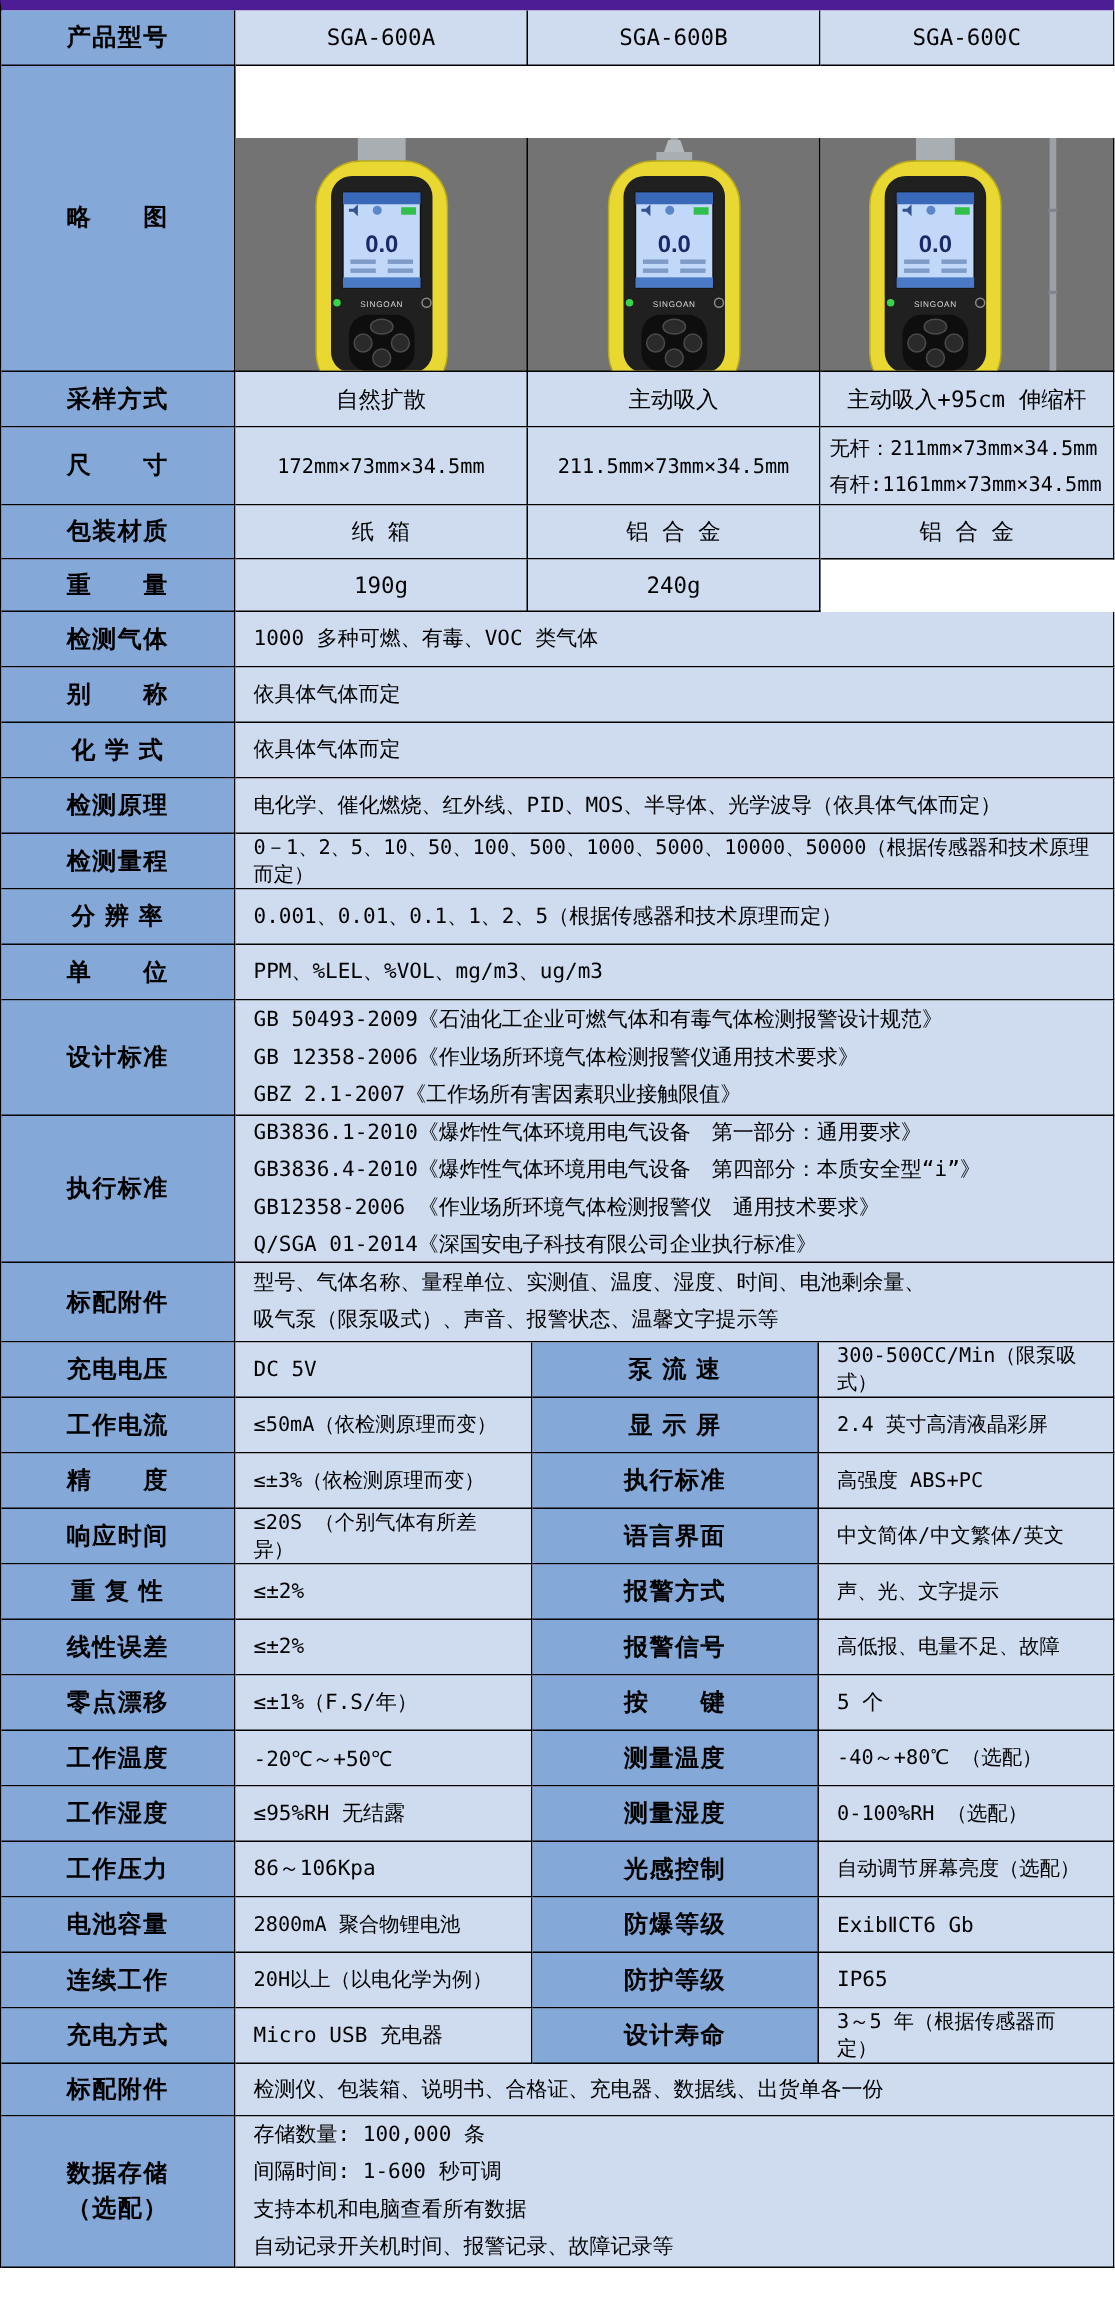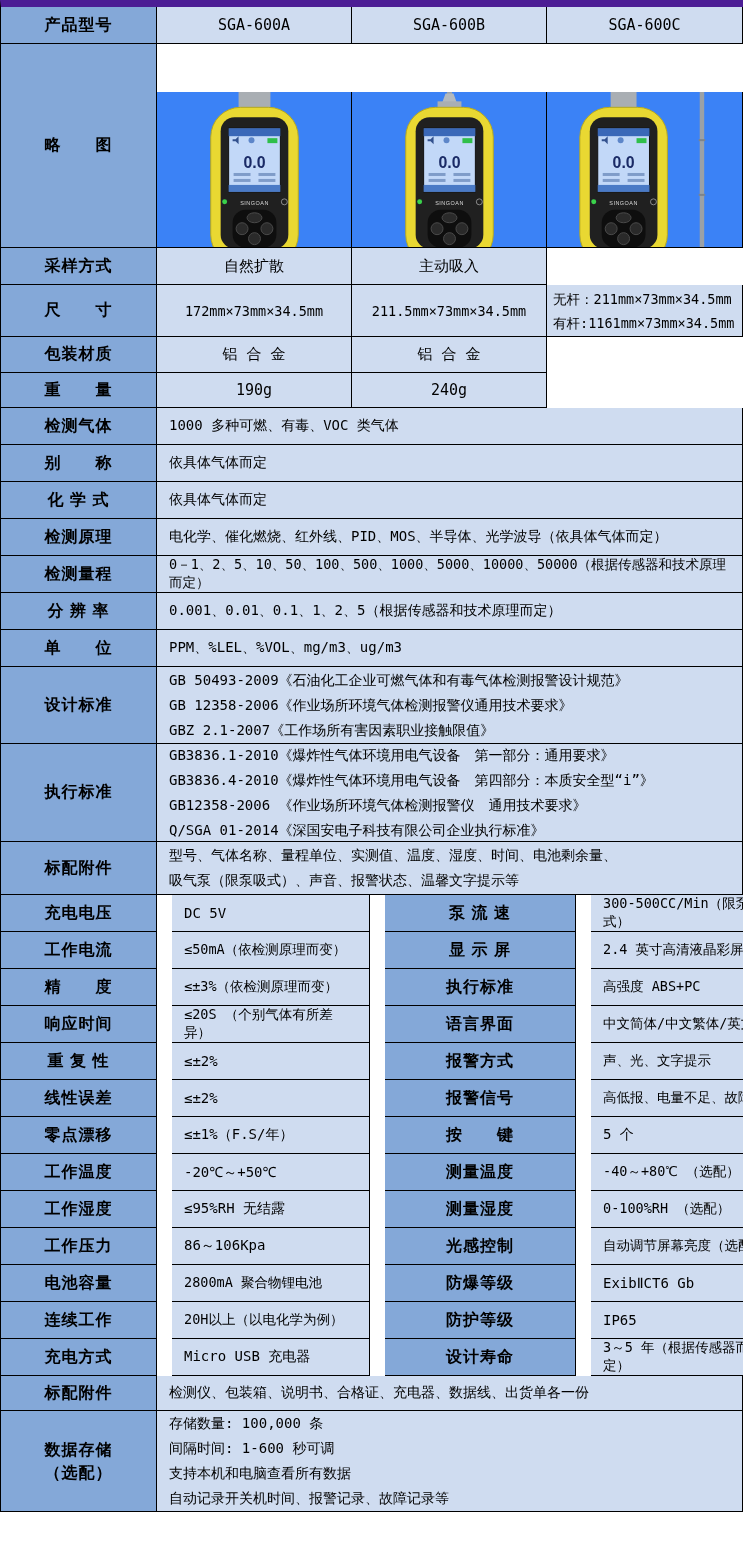--- a/index.html
+++ b/index.html
@@ -3,33 +3,33 @@
 <meta charset="utf-8">
 <style>
   html,body{margin:0;padding:0;background:#ffffff;color:#000;
     font-family:"Liberation Sans",sans-serif;}
   .spec-table{width:743px;border-top:7px solid #4c1d95;border-left:1px solid #000;
     box-sizing:border-box;}
   .row{display:grid;}
   
   .cols3{grid-template-columns:156px 195px 195px 196px;}
   .cols2{grid-template-columns:156px 586px;}
-  .colsS{grid-template-columns:156px 198px 191px 197px;gap:15px;}
+  .colsS{grid-template-columns:156px 198px 191px 197px;}
   
   .rh37{height:37px}.rh204{height:204px}.rh52{height:52px}.rh36{height:36px}
   .rh35{height:35px}.rh77{height:77px}.rh98{height:98px}.rh53{height:53px}
   .rh101{height:101px}
   .cell{border-right:1px solid #000;border-bottom:1px solid #000;
     box-sizing:border-box;display:flex;align-items:center;overflow:hidden;}
   .label{background:#84a8d8;justify-content:center;text-align:center;
     font-weight:bold;font-size:16px;letter-spacing:1px;}
   .value{background:#cfdcf0;padding:0 12px;font-size:14px;
     font-family:"DejaVu Sans Mono","Liberation Mono",monospace;}
   .center{justify-content:center;padding:0;text-align:center;font-size:15px;}
-  .white{background:#3b82f6;margin-top:48px;}
+  .white{background:#737373;margin-top:48px;}
   .pre{white-space:pre-line;}
   .lines{line-height:25px;padding-top:2px;padding-bottom:2px;}
   .smallv{font-size:13.5px;}
   svg text{font-family:"Liberation Sans",sans-serif;}
 </style>
 </head>
 <body>
 
 <div class="spec-table">
 
@@ -159,32 +159,34 @@
         </g>
       </svg>
     </div>
   </div>
 
 
   <div class="row cols3 rh37">
     <div class="cell label">采样方式</div>
     <div class="cell value center">自然扩散</div>
     <div class="cell value center">主动吸入</div>
+    <div class="cell value center">主动吸入+95cm 伸缩杆</div>
   </div>
 
   <div class="row cols3 rh52">
     <div class="cell label">尺　　寸</div>
     <div class="cell value center smallv">172mm×73mm×34.5mm</div>
     <div class="cell value center smallv">211.5mm×73mm×34.5mm</div>
     <div class="cell value pre smallv" style="line-height:24px;padding:0 6px;">无杆：211mm×73mm×34.5mm
 有杆:1161mm×73mm×34.5mm</div>
   </div>
 
   <div class="row cols3 rh36">
     <div class="cell label">包装材质</div>
+    <div class="cell value center">纸 箱</div>
     <div class="cell value center">铝 合 金</div>
     <div class="cell value center">铝 合 金</div>
   </div>
 
   <div class="row cols3 rh35">
     <div class="cell label">重　　量</div>
     <div class="cell value center">190g</div>
     <div class="cell value center">240g</div>
   </div>
 

